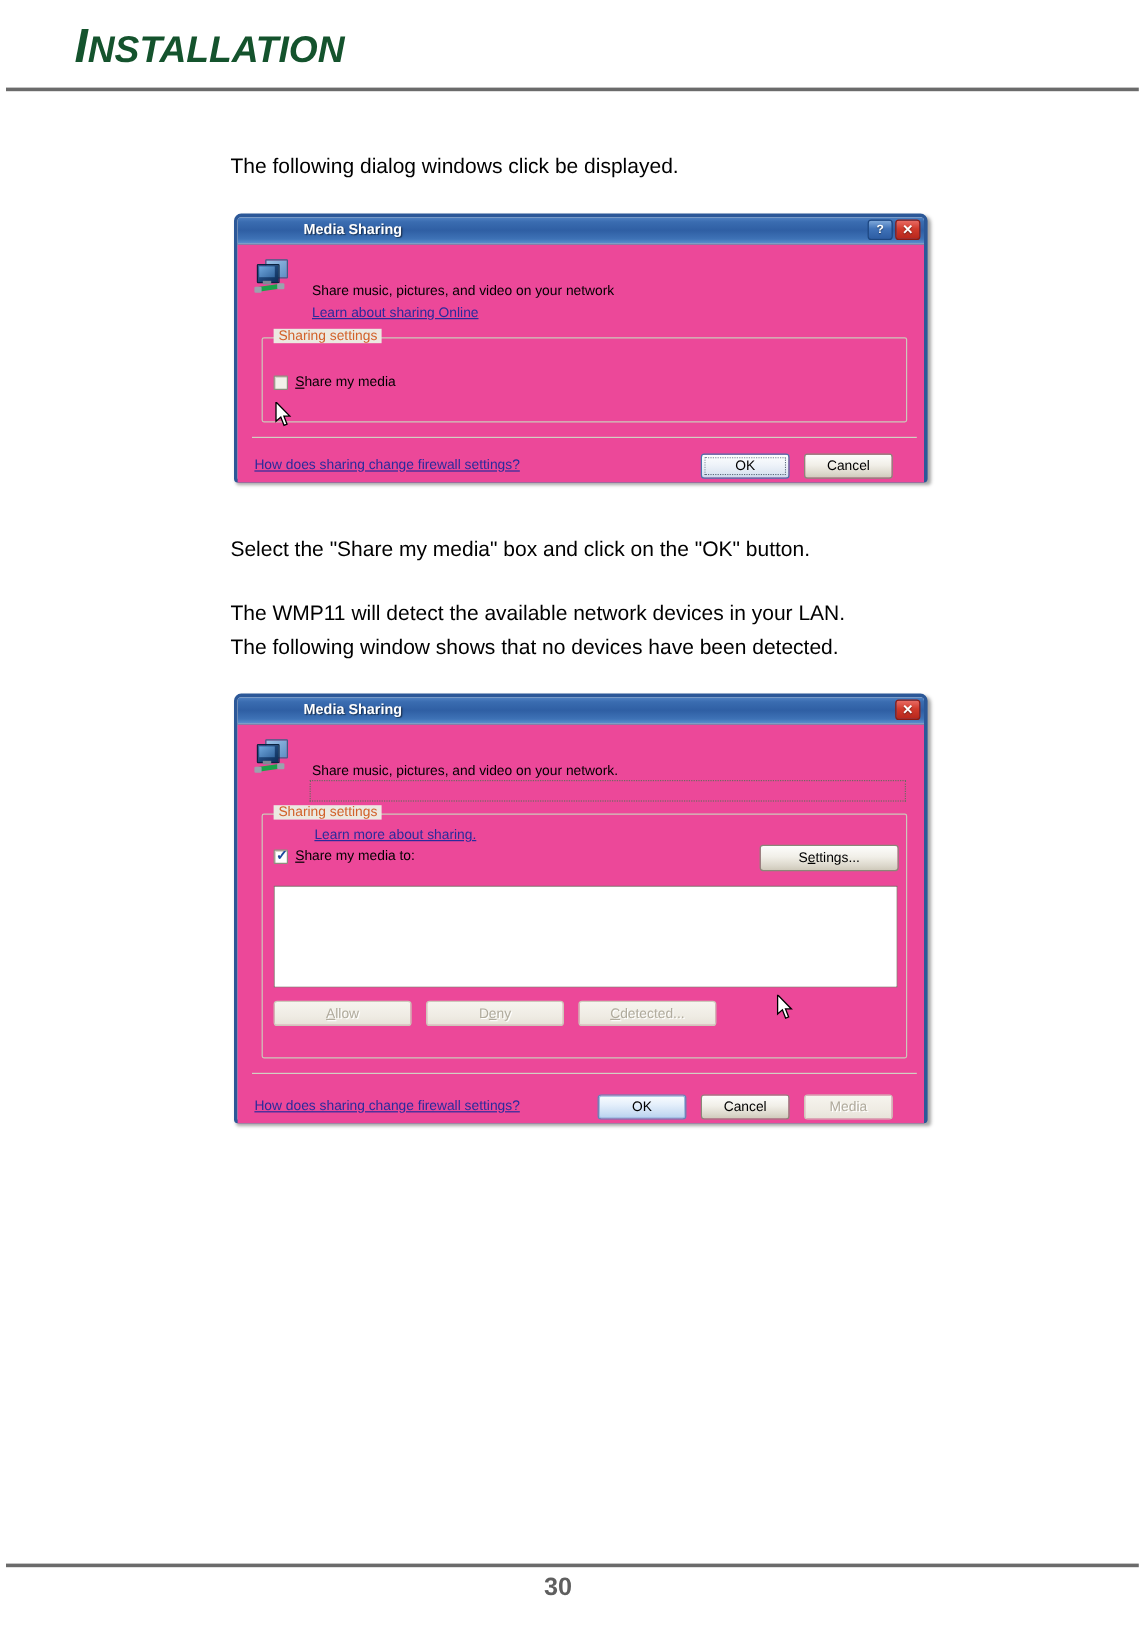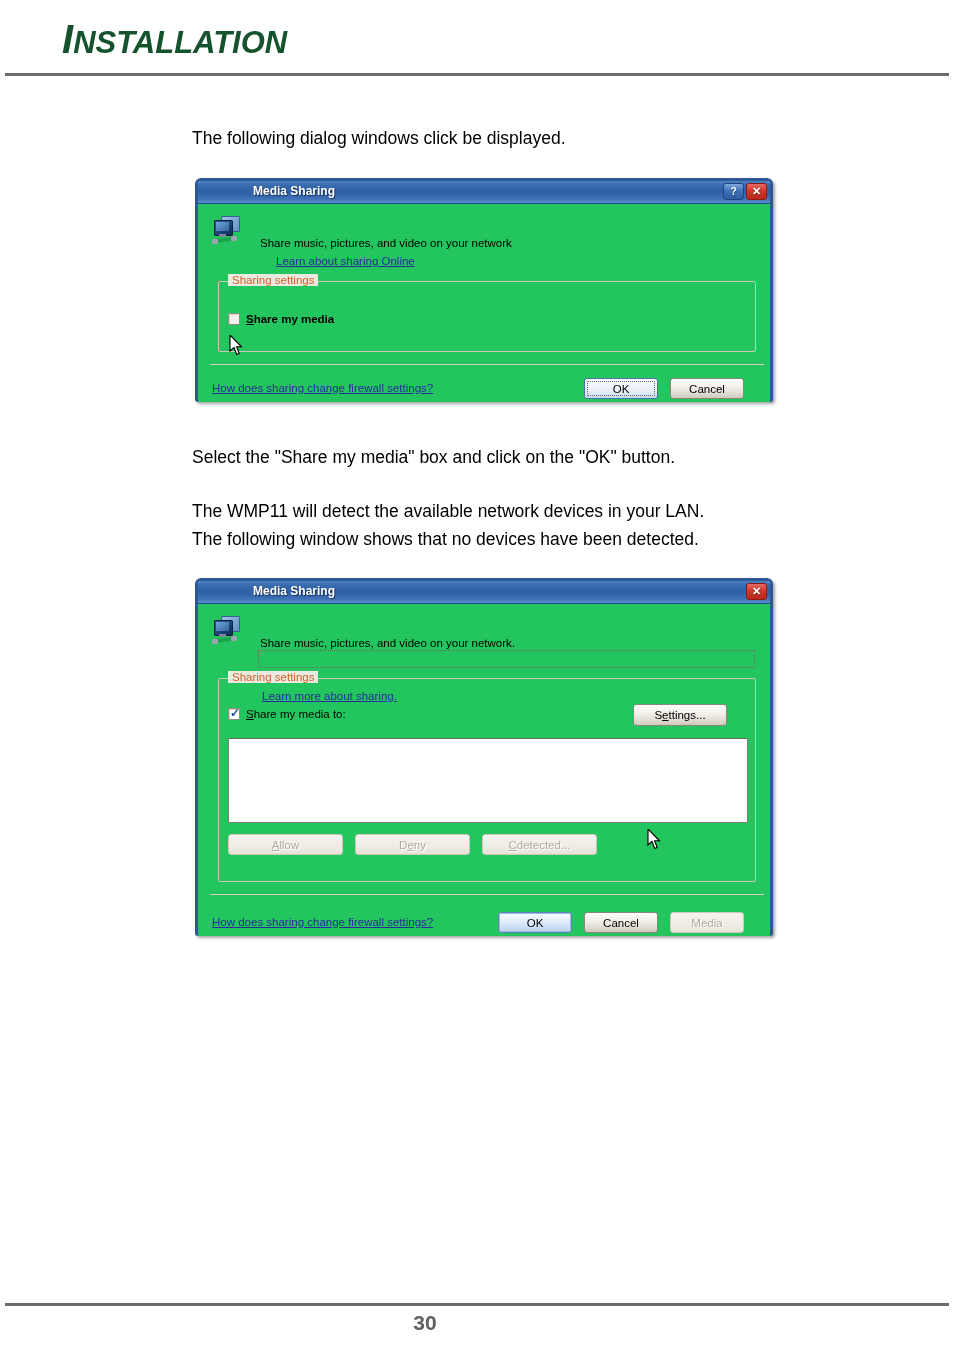--- a/index.html
+++ b/index.html
@@ -57,20 +57,21 @@
   }
   .page-number {
     position: absolute;
     left: 0;
     top: 1311px;
     width: 850px;
     text-align: center;
     font-size: 21px;
     font-weight: bold;
     color: #5f5f5f;
+    padding-left: 40px;
   }
 
   
   .body-text {
     position: absolute;
     font-size: 17.5px;
     line-height: 28px;
     color: #000;
     white-space: pre-line;
   }
@@ -126,21 +127,21 @@
     background: linear-gradient(to bottom, #7fa9da 0%, #3f72b8 45%, #2d5da3 100%);
   }
   .tbtn-close {
     background: linear-gradient(to bottom, #e86a62 0%, #d03a2c 45%, #b7271c 100%);
     border-color: #8e1a12;
     font-size: 11px;
   }
 
   .xp-client {
     position: relative;
-    background: #22c55e;
+    background: #ec4899;
     padding-left: 48px;
   }
 
   
   .net-icon {
     position: absolute;
     width: 34px; height: 32px;
   }
   .net-icon .mon-back {
     position: absolute; left: 9px; top: 0;
@@ -338,27 +339,27 @@
     <div class="net-icon" style="left:14px; top:12px;">
       <div class="mon-back"></div>
       <div class="mon-front"></div>
       <div class="mon-front-screen"></div>
       <div class="stand"></div>
       <div class="cable"></div>
       <div class="plug-a"></div>
       <div class="plug-b"></div>
     </div>
     <div class="head-line" style="left:62px; top:33px;">Share music, pictures, and video on your network</div>
-    <span class="xp-link" style="position:absolute; left:62px; top:51px;margin-left:16px;">Learn about sharing Online</span>
+    <span class="xp-link" style="position:absolute; left:62px; top:51px;">Learn about sharing Online</span>
 
     <div class="groupbox" style="left:20px; top:77px; width:538px; height:71px;">
       <div class="groupbox-legend">Sharing settings</div>
     </div>
 
-    <div class="cb-row" style="left:30px; top:109px;font-weight:bold;">
+    <div class="cb-row" style="left:30px; top:109px;">
       <span class="cb-box unchecked"></span>
       <span class="cb-label"><span class="accel">S</span><span>hare my media</span></span>
     </div>
 
     <svg class="cursor-arrow" viewBox="0 0 14 21" style="left:31px; top:131px;">
       <polygon points="1,0 1,16 5,12.5 7.7,19.5 10.2,18.5 7.6,11.8 12.5,11.8" fill="#ffffff" stroke="#000000" stroke-width="1.1"></polygon>
     </svg>
 
     <div class="hr-sep" style="left:12px; top:160px; width:554px;"></div>
     <span class="xp-link" style="position:absolute; left:14px; top:178px;">How does sharing change firewall settings?</span>
@@ -401,21 +402,21 @@
       <div class="groupbox-legend">Sharing settings</div>
     </div>
 
     <div class="cb-row" style="left:30px; top:104px;">
       <span class="cb-box">
           <span class="cb-check">✓</span>
         </span>
       <span class="cb-label"><span class="accel">S</span><span>hare my media to:</span></span>
     </div>
 
-    <div class="xp-btn" style="left:435px; top:100px; width:94px; height:22px;">
+    <div class="xp-btn" style="left:435px; top:100px; width:116px; height:22px;">
       <span><span>S</span><span class="accel">e</span><span>ttings...</span></span>
     </div>
 
     <div class="xp-listbox" style="left:30px; top:134px; width:520px; height:85px;"></div>
 
     <div class="xp-btn disabled" style="left:30px; top:230px; width:115px;">
       <span><span class="accel">A</span><span>llow</span></span>
     </div>
     <div class="xp-btn disabled" style="left:157px; top:230px; width:115px;text-align:right;">
       <span><span>D</span><span class="accel">e</span><span>ny</span></span>

